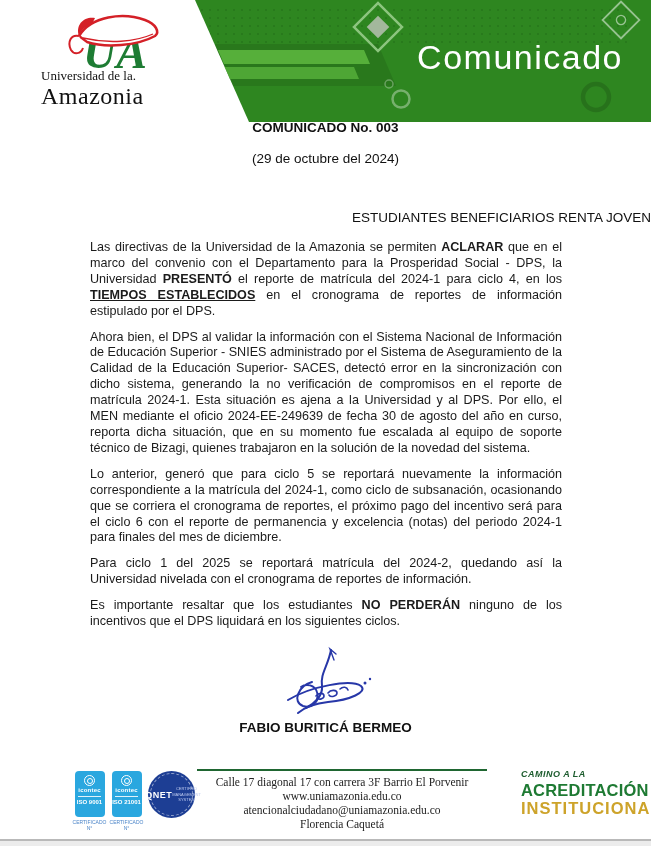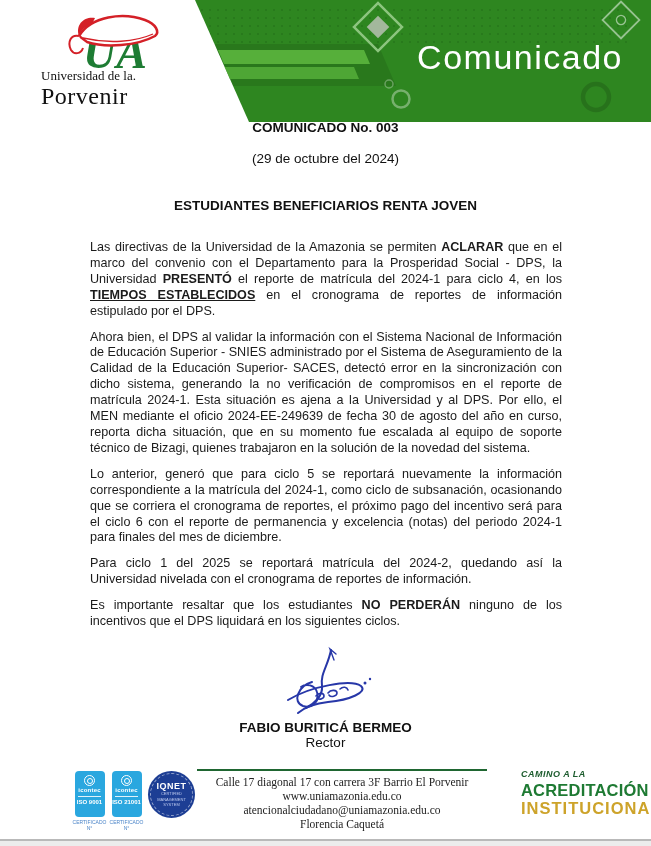--- a/index.html
+++ b/index.html
@@ -16,21 +16,21 @@
   .logo{position:absolute;top:10px;left:41px;width:160px;text-align:left;}
   .logo svg{display:block;margin:0 auto;}
   .logo-top{font-family:"Liberation Serif",serif;font-size:13px;color:#111;margin-top:-4px;}
   .logo-bottom{font-family:"Liberation Serif",serif;font-size:24px;color:#111;line-height:1;
                letter-spacing:0.5px;}
 
   
   .doc-head{position:absolute;top:120px;left:0;width:100%;text-align:center;color:#111;}
   .doc-title{font-weight:bold;font-size:13.5px;}
   .doc-date{font-size:13.5px;margin-top:16px;}
-  .doc-subject{font-weight:bold;font-size:13.5px;margin-top:32px;}
+  .doc-subject{font-weight:normal;font-size:13.5px;margin-top:44px;text-align:right;}
 
   
   .letter-body{position:absolute;top:240px;left:90px;width:472px;font-size:12.6px;
                line-height:15.9px;text-align:justify;color:#1b1b1b;}
   .letter-body p{margin:0 0 10px 0;}
   .b{font-weight:bold;}
   .bu{font-weight:bold;text-decoration:underline;}
 
   
   .sig-block{position:absolute;top:646px;left:0;width:100%;text-align:center;}
@@ -43,21 +43,21 @@
   .badge-col{display:flex;flex-direction:column;align-items:center;width:31px;}
   .icontec{width:30px;height:46px;background:#2aa7df;border-radius:4px;color:#fff;
            text-align:center;padding-top:3px;box-sizing:border-box;}
   .ring{width:9px;height:9px;border:1.5px solid #fff;border-radius:50%;margin:1px auto 1px auto;position:relative;}
   .ring::after{content:'';position:absolute;inset:1.5px;border:1px solid #fff;border-radius:50%;}
   .icontec-name{font-size:6px;font-weight:bold;letter-spacing:.2px;}
   .bdg-hr{width:78%;height:1px;background:rgba(255,255,255,.85);margin:2.5px auto;}
   .bdg-standard{font-size:6px;font-weight:bold;}
   .cert-sub{font-size:5px;color:#4a84c8;line-height:1.25;margin-top:2px;text-align:center;}
   .iqnet{width:47px;height:47px;border-radius:50%;background:#1d3e94;color:#fff;display:flex;
-         flex-direction:column;align-items:center;justify-content:center;position:relative;}
+         flex-direction:row;align-items:center;justify-content:center;position:relative;}
   .iqnet::before{content:'';position:absolute;inset:2px;border:1.5px dashed rgba(255,255,255,.55);border-radius:50%;}
   .iqnet-name{font-size:9px;font-weight:bold;letter-spacing:.5px;}
   .iqnet-sub{font-size:4px;color:#bcc9ee;text-align:center;line-height:1.4;width:30px;}
 
   .footer-line{position:absolute;left:197px;top:769px;width:290px;height:2px;background:#1f6631;}
   .address{position:absolute;left:170px;top:775px;width:344px;text-align:center;
            font-family:"Liberation Serif",serif;font-size:11.5px;line-height:14px;color:#222;}
   .accreditation{position:absolute;left:521px;top:770px;line-height:1;}
   .acc1{font-style:italic;font-weight:bold;font-size:9px;color:#1d5c2e;letter-spacing:.5px;}
   .acc2{font-size:16.5px;font-weight:bold;color:#1e7a33;margin-top:3px;letter-spacing:.2px;}
@@ -99,21 +99,21 @@
 
   <div class="logo">
     <svg width="120" height="62" viewBox="0 0 120 62">
       <text x="22" y="58" font-size="46" font-weight="bold" font-style="italic" fill="#1e7c34" font-family="Liberation Serif, serif">UA</text>
       <path d="M18,26 C14,14 24,6 34,8 L30,16 C24,16 20,20 18,26 Z" fill="#d42027"></path>
       <path d="M18,26 C30,6 62,2 84,10 C95,14 99,22 94,26 C76,36 44,38 26,32 Z" fill="#ffffff" stroke="#d42027" stroke-width="2.5"></path>
       <path d="M22,28 C48,34 74,32 92,24" fill="none" stroke="#d42027" stroke-width="1.3"></path>
       <path d="M18,26 C10,24 6,32 10,40 C13,45 20,44 22,38" fill="#ffffff" stroke="#d42027" stroke-width="2"></path>
     </svg>
     <div class="logo-top">Universidad de la.</div>
-    <div class="logo-bottom">Porvenir</div>
+    <div class="logo-bottom">Amazonia</div>
   </div>
 
   <div class="doc-head">
     <div class="doc-title">COMUNICADO No. 003</div>
     <div class="doc-date">(29 de octubre del 2024)</div>
     <div class="doc-subject">ESTUDIANTES BENEFICIARIOS RENTA JOVEN</div>
   </div>
 
   <div class="letter-body">
     <p><span>Las directivas de la Universidad de la Amazonia se permiten </span><span class="b">ACLARAR</span><span> que en el marco del convenio con el Departamento para la Prosperidad Social - DPS, la Universidad </span><span class="b">PRESENTÓ</span><span> el reporte de matrícula del 2024-1 para ciclo 4, en los </span><span class="bu">TIEMPOS ESTABLECIDOS</span><span> en el cronograma de reportes de información estipulado por el DPS.</span></p>
@@ -129,21 +129,20 @@
         <path d="M78,14 L74,3 L80,8" stroke-width="1.4"></path>
         <path d="M75,4 C72,20 64,28 66,40 C67,50 58,58 50,62"></path>
         <path d="M56,36 C42,40 36,56 47,60 C56,63 64,55 61,46 C59,39 50,37 45,41"></path>
         <path d="M32,54 C55,40 95,33 105,40 C112,46 94,54 72,56 C58,57.5 48,62 42,67"></path>
         <path d="M60,50 c3,-4 8,-3 8,0 c0,3 -5,4 -7,2 M72,47 c3,-4 9,-3 9,0 c0,3 -6,5 -8,2 M84,43 c3,-3 7,-2 8,1" stroke-width="1.6"></path>
       </g>
       <circle cx="109" cy="37" r="1.5" fill="#2737a8"></circle>
       <circle cx="114" cy="33" r="1.2" fill="#2737a8"></circle>
     </svg>
     <div class="signer-name">FABIO BURITICÁ BERMEO</div>
-    <div class="signer-role">Rector</div>
   </div>
 
   <div class="cert-badges">
     <div class="badge-col">
       <div class="icontec">
         <div class="ring"></div>
         <div class="icontec-name">icontec</div>
         <div class="bdg-hr"></div>
         <div class="bdg-standard">ISO 9001</div>
       </div>

